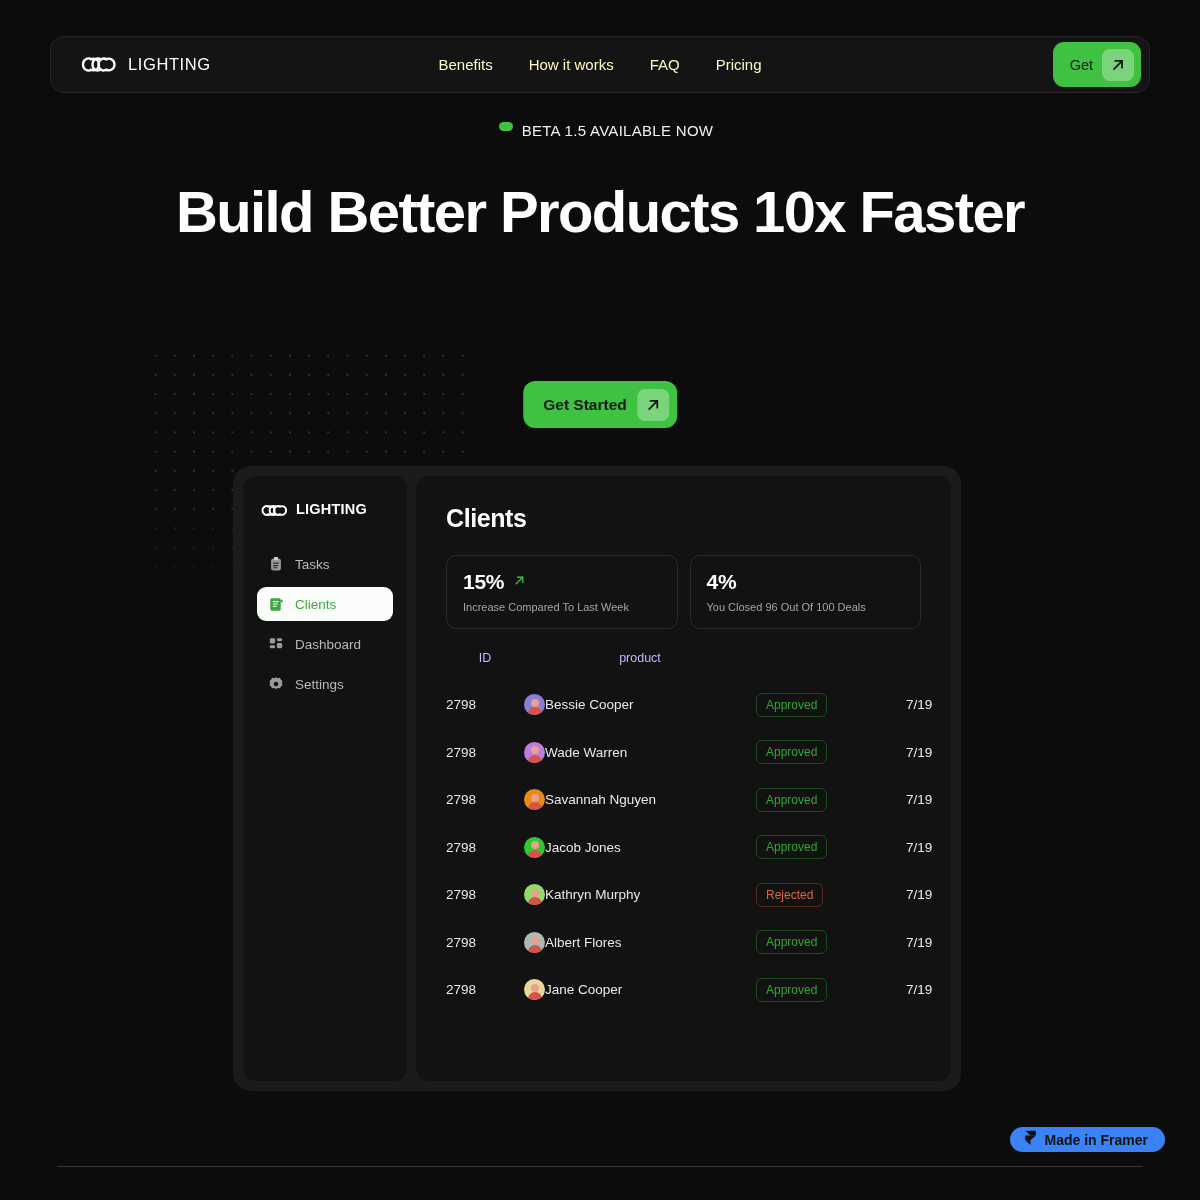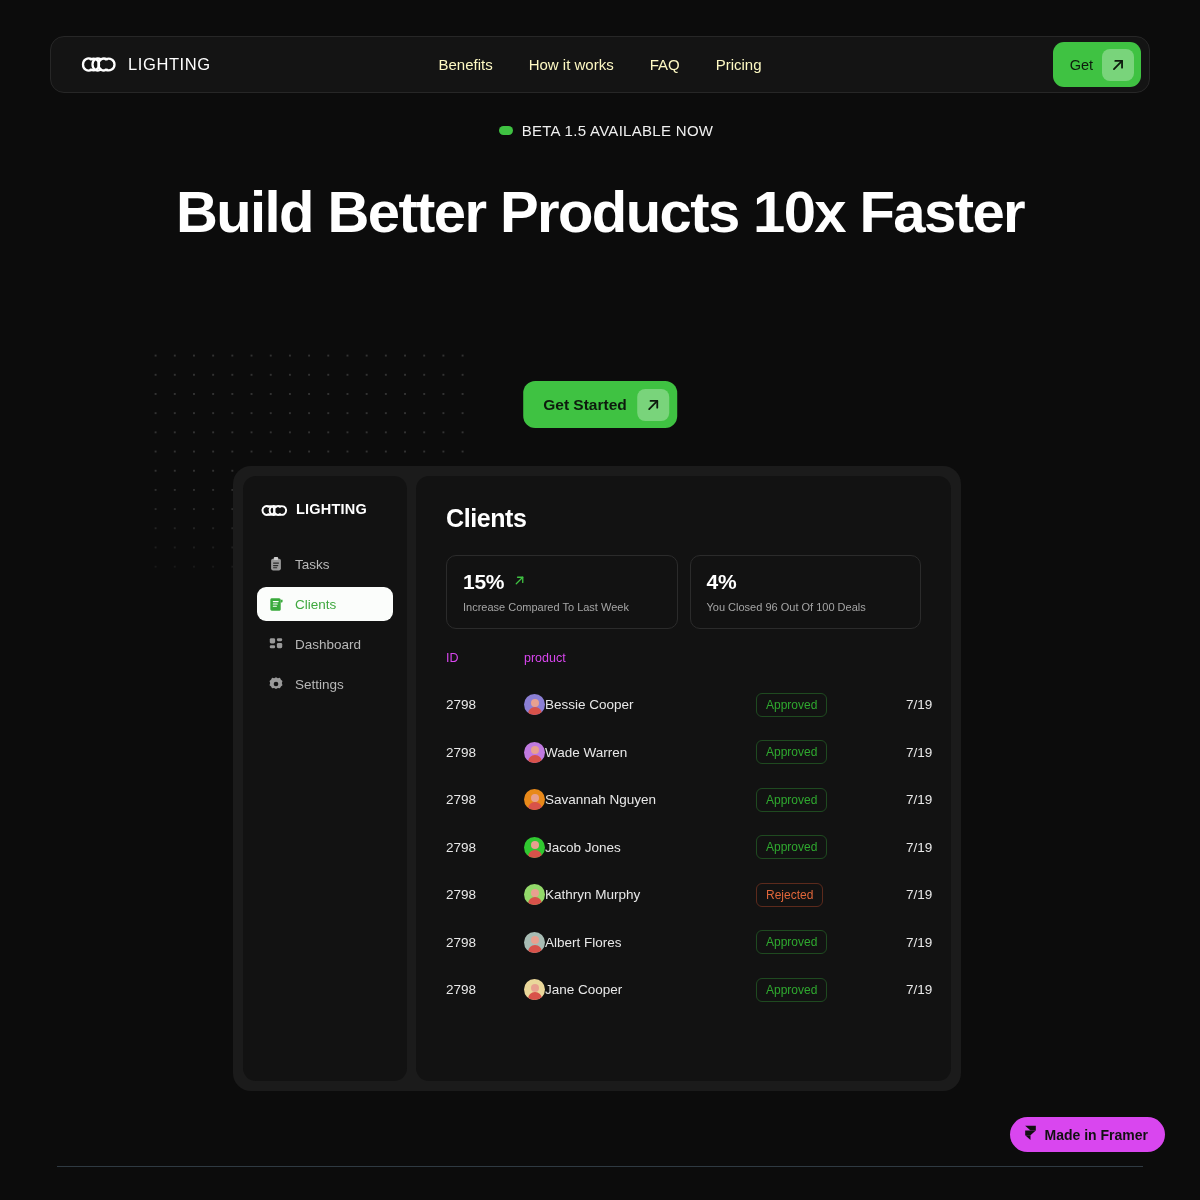--- a/index.html
+++ b/index.html
@@ -63,21 +63,21 @@
     width: 32px; height: 32px;
     background: rgba(255,255,255,0.30);
     border-radius: 8px;
     display: flex; align-items: center; justify-content: center;
   }
   .cta-icon-box svg { display:block; }
 
   
   .beta {
     position: absolute; top: 122px; left: 12px; right: 0;
-    display: flex; align-items: center; justify-content: center; gap: 9px;
+    display: flex; justify-content: center; gap: 9px;
   }
   .beta-dot {
     width: 14px; height: 9px; border-radius: 5px; background: #3fc242;
     display: block;
   }
   .beta-text {
     color: #f0f0f0; font-size: 15px; letter-spacing: 0.3px;
   }
 
   .hero-title {
@@ -175,22 +175,22 @@
     border: 1px solid #2b2b2b;
     border-radius: 10px;
     padding: 14px 16px 15px 16px;
   }
   .stat-top { display: flex; align-items: center; gap: 9px; }
   .stat-value { color: #ffffff; font-size: 21px; font-weight: 700; letter-spacing: -0.3px; }
   .stat-desc { color: #a5a5a5; font-size: 11px; margin-top: 7px; }
 
   table.clients { width: 100%; border-collapse: collapse; table-layout: fixed; }
   table.clients th {
-    text-align: left; font-weight: 400;
-    color: #d946ef; font-size: 12.5px;
+    text-align: center; font-weight: 400;
+    color: #c4b5fd; font-size: 12.5px;
     padding-bottom: 16px;
   }
   table.clients td {
     color: #e8e8e8; font-size: 13.5px;
     height: 47.5px;
     vertical-align: middle;
   }
   .col-id { width: 78px; }
   .col-name { width: 232px; }
   .col-status { width: 150px; }
@@ -215,23 +215,23 @@
     font-size: 12px;
   }
   .badge.approved { color: #2fa82f; border: 1px solid #1f4a20; }
   .badge.rejected { color: #e0663a; border: 1px solid #5c2a1c; }
   .date-cell { color: #e2e2e2; font-size: 13px; }
 
   
   .framer-badge {
     position: absolute;
     right: 35px; bottom: 48px;
-    background: #d946ef;
+    background: #3b82f6;
     border-radius: 999px;
-    height: 35px;
+    height: 25px;
     display: flex; align-items: center; gap: 8px;
     padding: 0 17px 0 14px;
     cursor: pointer;
   }
   .framer-label { color: #111111; font-size: 14px; font-weight: 700; }
 
   .bottom-rule {
     position: absolute;
     left: 57px; bottom: 33px;
     width: 1086px; height: 1px;

